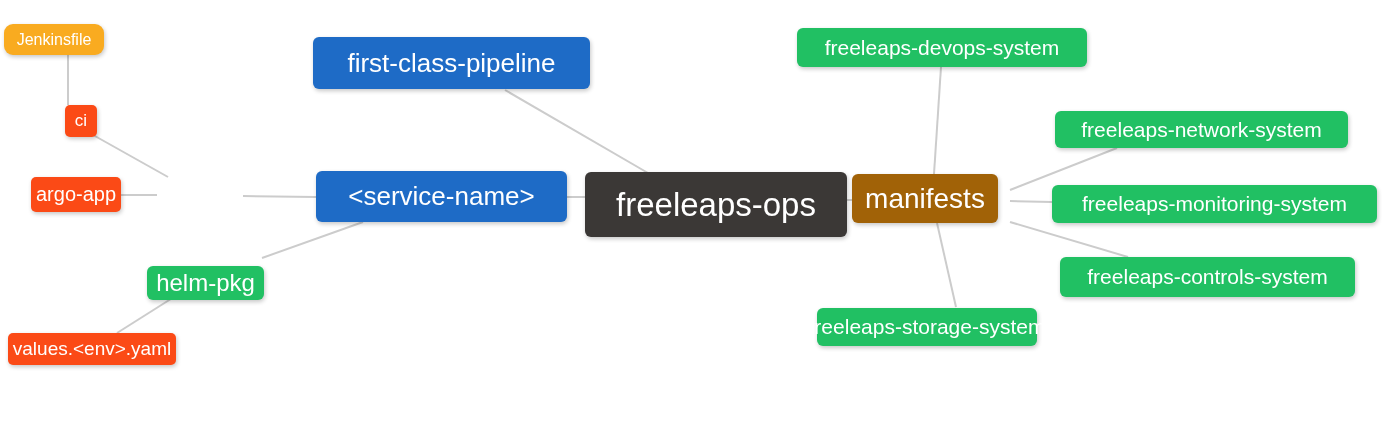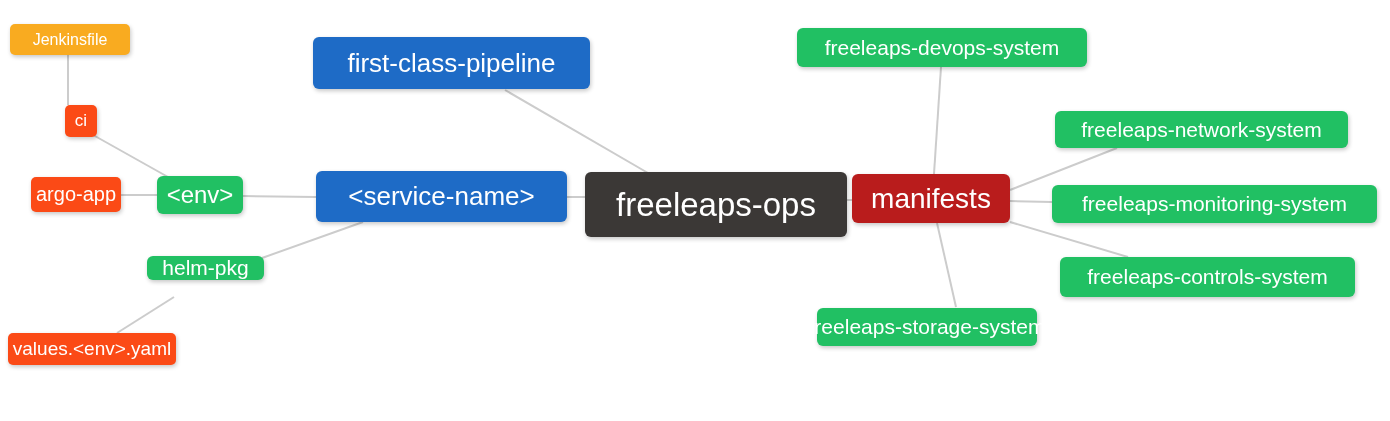--- a/index.html
+++ b/index.html
@@ -56,39 +56,38 @@
     <line x1="505" y1="90" x2="648" y2="173" style="stroke: rgb(204, 204, 204);"></line>
     <line x1="567" y1="197" x2="585" y2="197" style="stroke: rgb(204, 204, 204);"></line>
     <line x1="847" y1="200" x2="852" y2="200" style="stroke: rgb(204, 204, 204);"></line>
     <line x1="934" y1="174" x2="941" y2="67" style="stroke: rgb(204, 204, 204);"></line>
     <line x1="1010" y1="190" x2="1117" y2="148" style="stroke: rgb(204, 204, 204);"></line>
     <line x1="1010" y1="201" x2="1052" y2="202" style="stroke: rgb(204, 204, 204);"></line>
     <line x1="1010" y1="222" x2="1128" y2="257" style="stroke: rgb(204, 204, 204);"></line>
     <line x1="937" y1="223" x2="956" y2="307" style="stroke: rgb(204, 204, 204);"></line>
   </svg>
 
-  <div class="node small" style="left: 10px; top: 24px; width: 120px; height: 31px; font-size: 16px; background: rgb(249, 171, 32);">Jenkinsfile</div>
+  <div class="node small" style="left: 4px; top: 24px; width: 100px; height: 31px; font-size: 16px; background: rgb(249, 171, 32); border-radius: 9px;">Jenkinsfile</div>
 
   <div class="node small" style="left: 65px; top: 105px; width: 32px; height: 32px; font-size: 17px; background: rgb(251, 74, 22);">ci</div>
 
   <div class="node small" style="left: 31px; top: 177px; width: 90px; height: 35px; font-size: 20px; background: rgb(251, 74, 22);">argo-app</div>
 
-  <div class="node" style="left: 157px; top: 176px; width: 86px; height: 38px; font-size: 24px; background: rgb(33, 192, 99);">&lt;env&gt;</div>
 
-  <div class="node" style="left: 147px; top: 256px; width: 117px; height: 24px; font-size: 21px; background: rgb(33, 192, 99);">helm-pkg</div>
+  <div class="node" style="left: 147px; top: 266px; width: 117px; height: 34px; font-size: 24px; background: rgb(33, 192, 99);">helm-pkg</div>
 
   <div class="node small" style="left: 8px; top: 333px; width: 168px; height: 32px; font-size: 19px; background: rgb(251, 74, 22);">values.&lt;env&gt;.yaml</div>
 
   <div class="node" style="left: 313px; top: 37px; width: 277px; height: 52px; font-size: 26px; background: rgb(30, 107, 198);">first-class-pipeline</div>
 
   <div class="node" style="left: 316px; top: 171px; width: 251px; height: 51px; font-size: 26px; background: rgb(30, 107, 198);">&lt;service-name&gt;</div>
 
   <div class="node" style="left: 585px; top: 172px; width: 262px; height: 65px; font-size: 33px; background: rgb(59, 56, 54);">freeleaps-ops</div>
 
-  <div class="node" style="left: 852px; top: 174px; width: 158px; height: 49px; font-size: 28px; background: #b91c1c;">manifests</div>
+  <div class="node" style="left: 852px; top: 174px; width: 146px; height: 49px; font-size: 28px; background: #a16207;">manifests</div>
 
   <div class="node" style="left: 797px; top: 28px; width: 290px; height: 39px; font-size: 21px; background: rgb(33, 192, 99); text-align: right;">freeleaps-devops-system</div>
 
   <div class="node" style="left: 1055px; top: 111px; width: 293px; height: 37px; font-size: 21px; background: rgb(33, 192, 99);">freeleaps-network-system</div>
 
   <div class="node" style="left: 1052px; top: 185px; width: 325px; height: 38px; font-size: 21px; background: rgb(33, 192, 99); text-align: center;">freeleaps-monitoring-system</div>
 
   <div class="node" style="left: 1060px; top: 257px; width: 295px; height: 40px; font-size: 21px; background: rgb(33, 192, 99);">freeleaps-controls-system</div>
 
   <div class="node" style="left: 817px; top: 308px; width: 220px; height: 38px; font-size: 21px; background: rgb(33, 192, 99);">freeleaps-storage-system</div>

